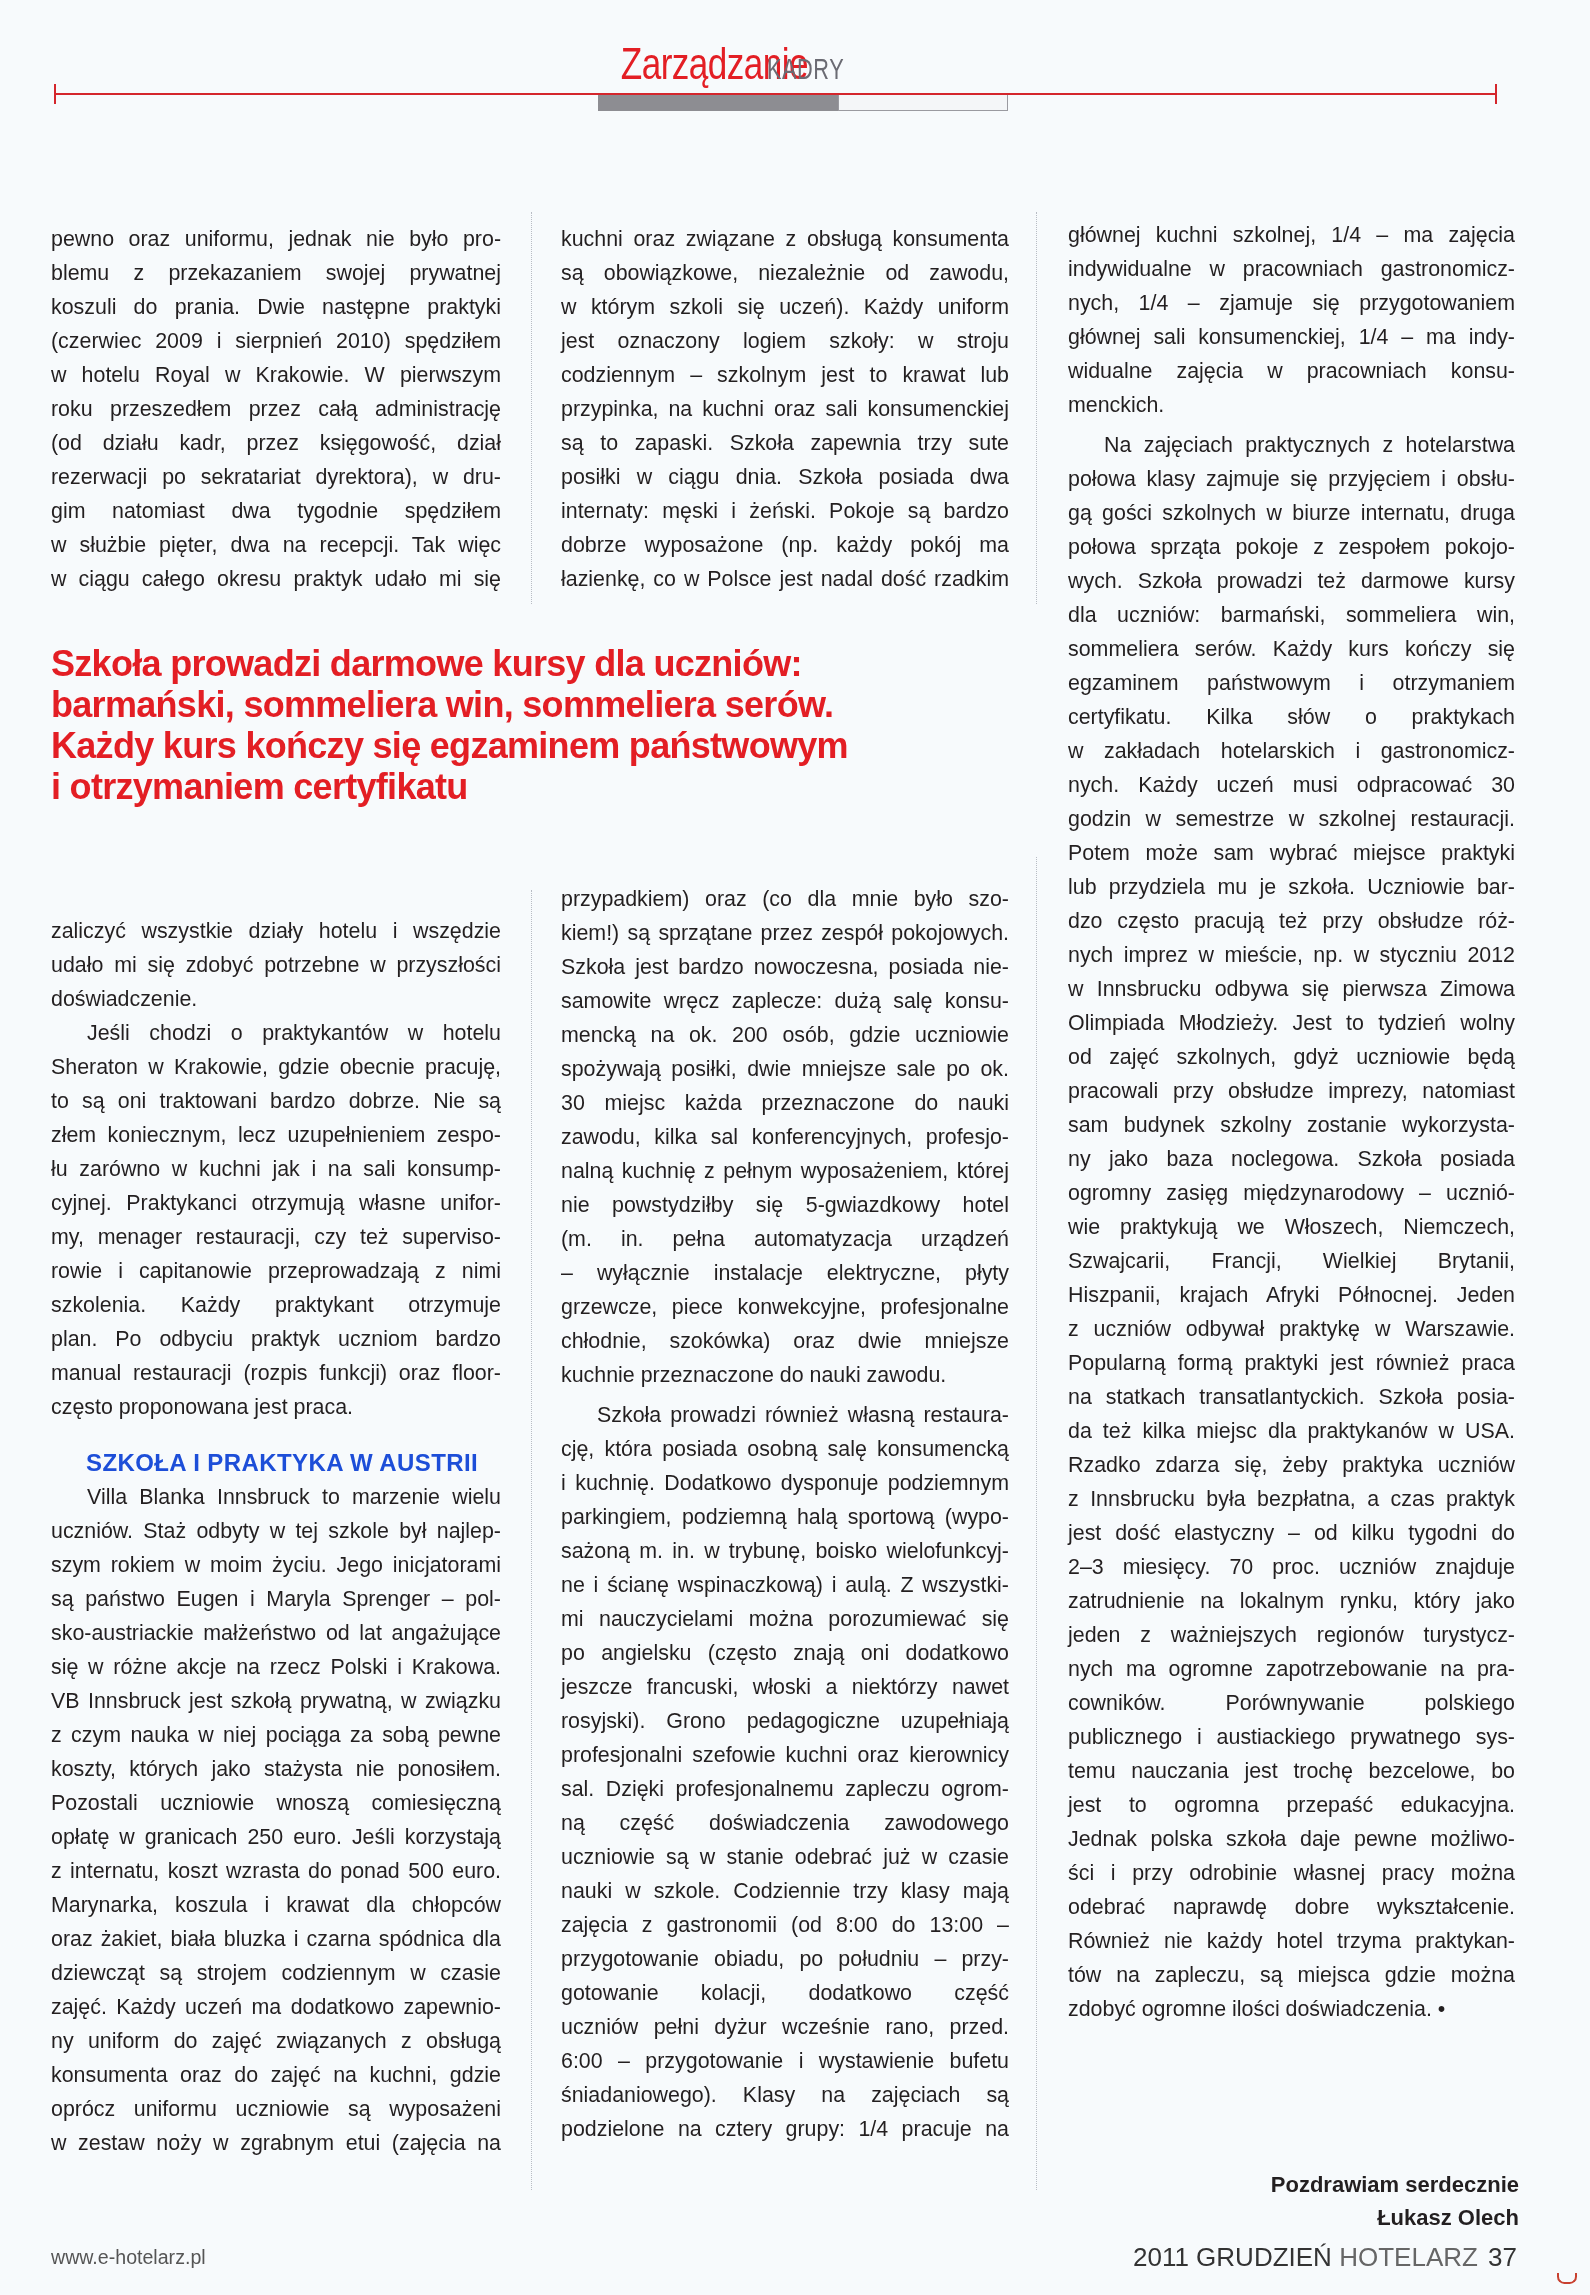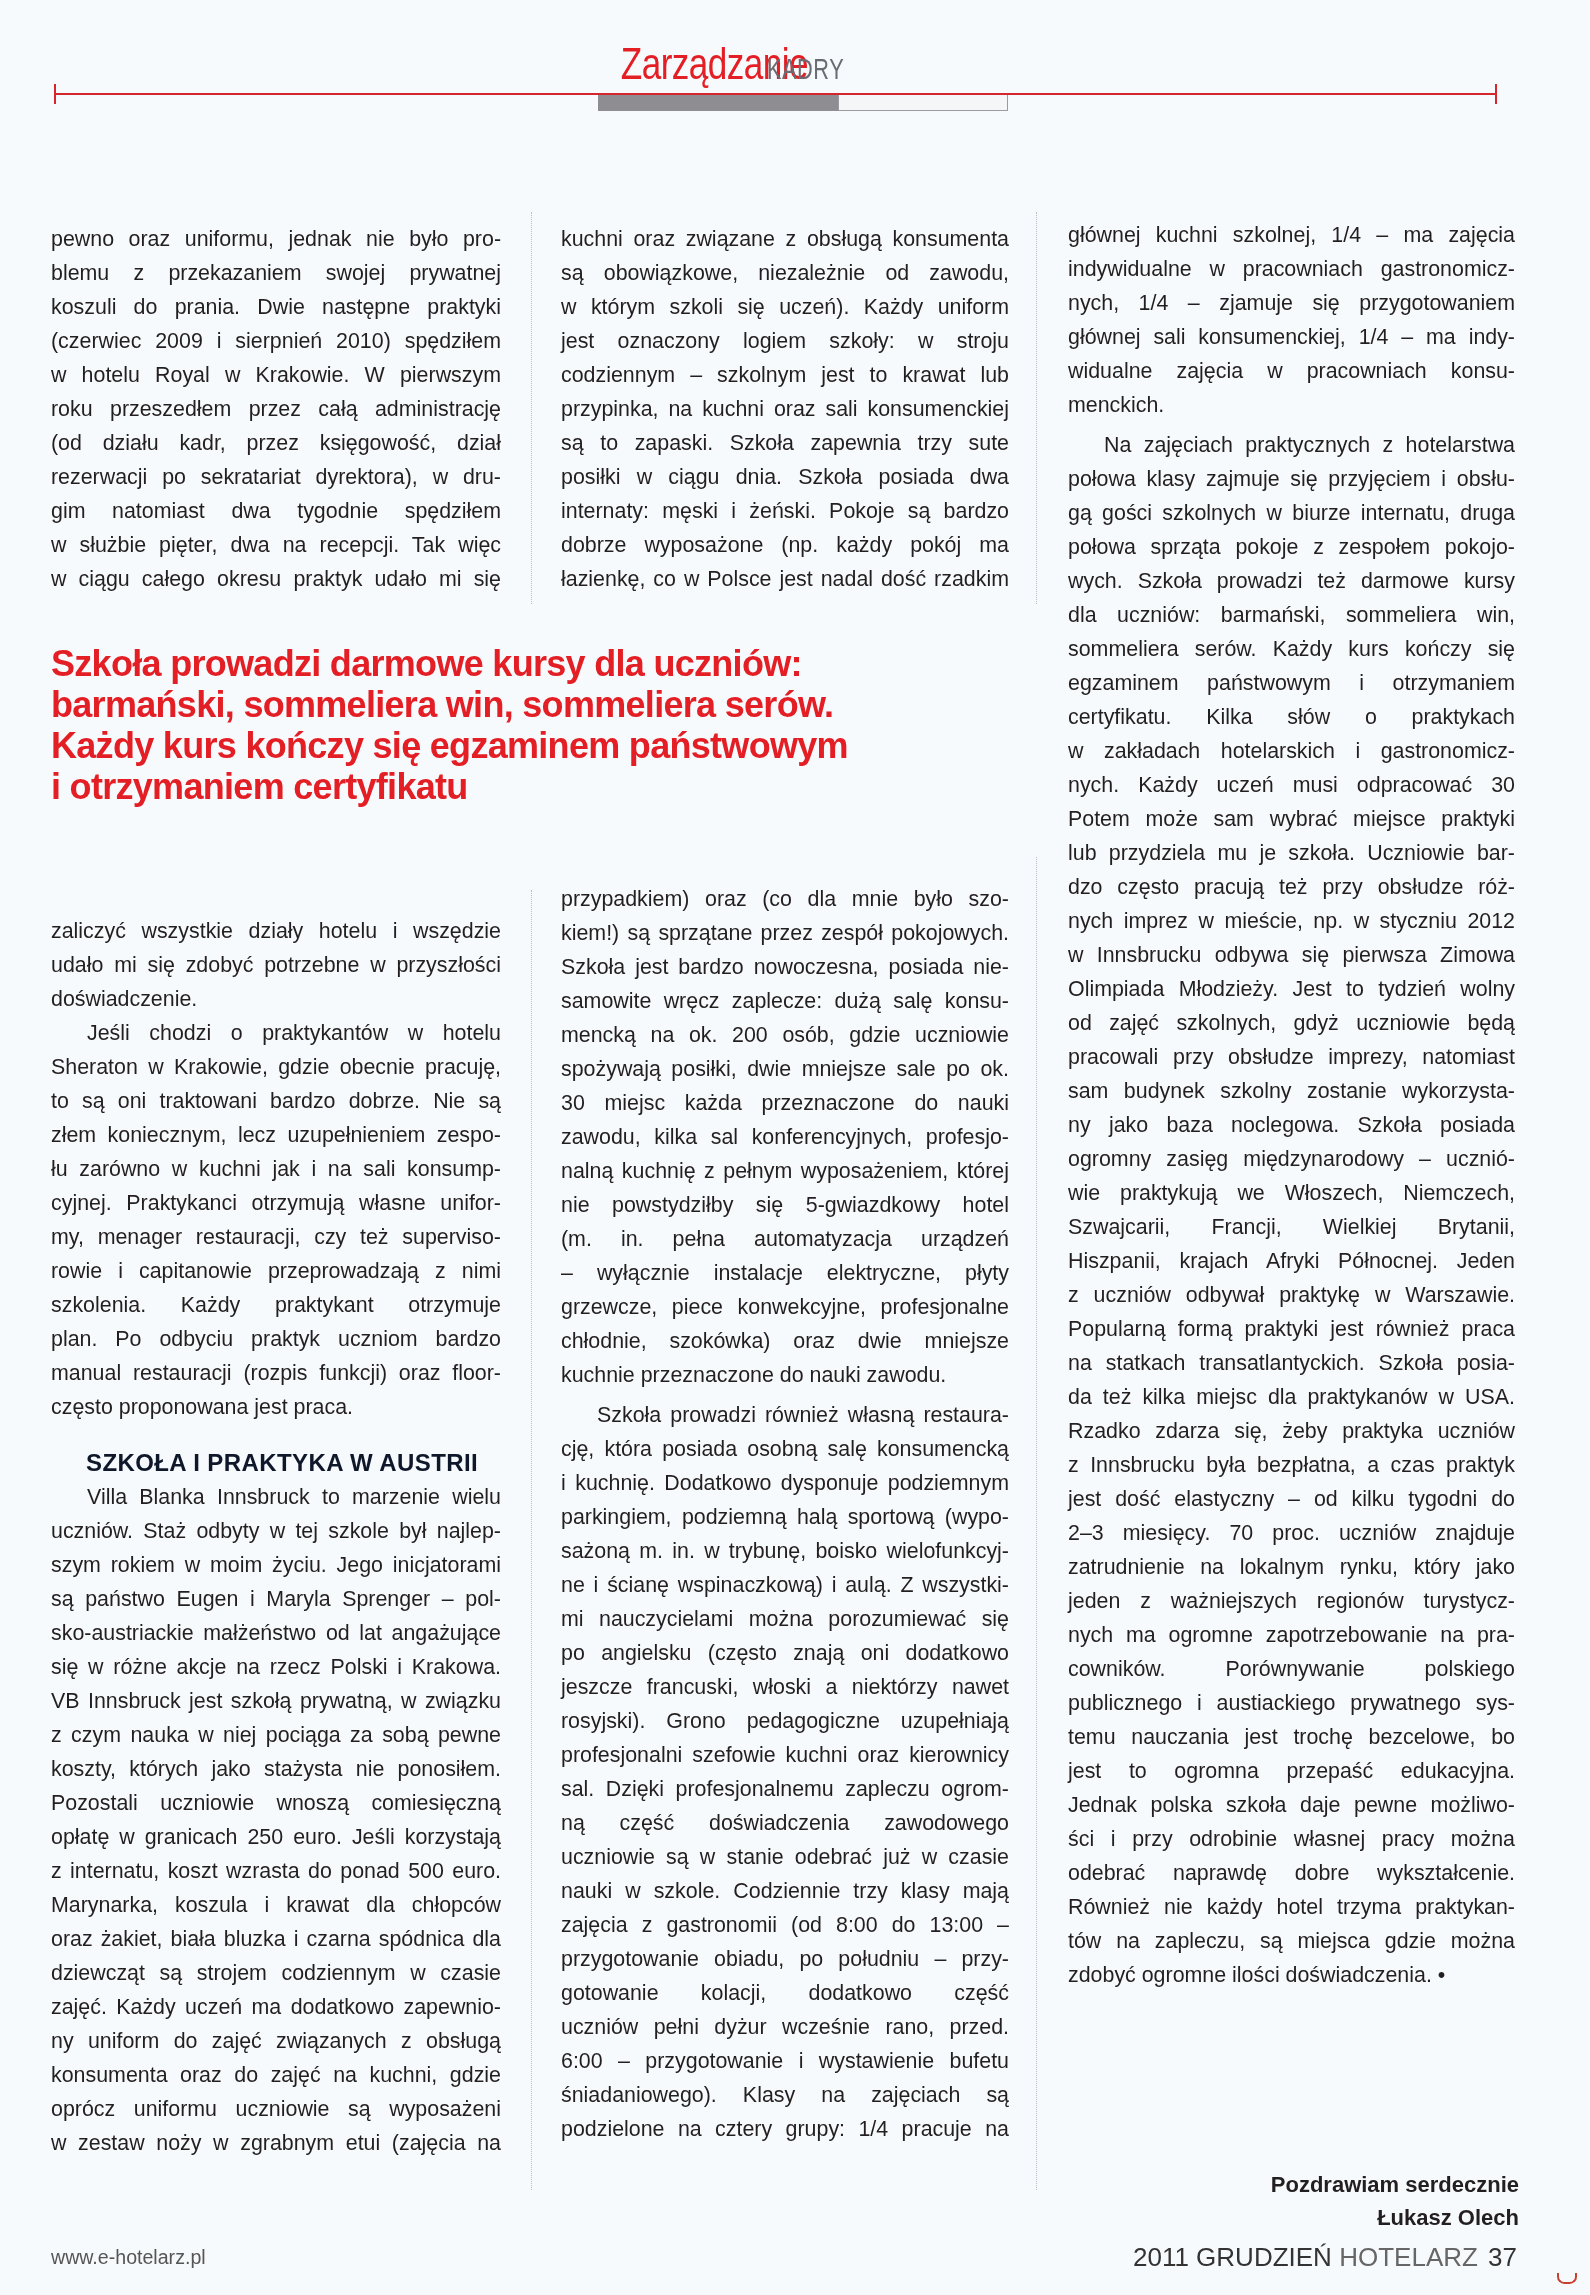--- a/index.html
+++ b/index.html
@@ -50,21 +50,21 @@
   .divider {
     position:absolute; width:0; border-left:1.5px dotted #b8bcc4;
   }
   .pullquote {
     position:absolute; left:51px; top:643px; width:973px;
     color:#e31e24; font-weight:bold; font-size:36px; line-height:41px;
     letter-spacing:-0.7px;
   }
   .pullquote .l { display:block; white-space:nowrap; }
   .subhead {
-    color:#0f172a; font-weight:bold; font-size:24px; letter-spacing:0.4px;
+    color:#1d4ed8; font-weight:bold; font-size:24px; letter-spacing:0.4px;
     padding-left:35px; display:block; white-space:nowrap;
   }
   .sign {
     position:absolute; right:71px; font-weight:bold; font-size:22px; line-height:33px;
     text-align:right;
   }
   .footer-left {
     position:absolute; left:51px; top:2246px; font-size:19.6px; color:#555;
   }
   .footer-right {
@@ -224,20 +224,21 @@
     <span class="line">połowa klasy zajmuje się przyjęciem i obsłu-</span>
     <span class="line">gą gości szkolnych w biurze internatu, druga</span>
     <span class="line">połowa sprząta pokoje z zespołem pokojo-</span>
     <span class="line">wych. Szkoła prowadzi też darmowe kursy</span>
     <span class="line">dla uczniów: barmański, sommeliera win,</span>
     <span class="line">sommeliera serów. Każdy kurs kończy się</span>
     <span class="line">egzaminem państwowym i otrzymaniem</span>
     <span class="line">certyfikatu.  Kilka słów o praktykach</span>
     <span class="line">w zakładach hotelarskich i gastronomicz-</span>
     <span class="line">nych. Każdy uczeń musi odpracować 30</span>
+    <span class="line">godzin w semestrze w szkolnej restauracji.</span>
     <span class="line">Potem może sam wybrać miejsce praktyki</span>
     <span class="line">lub przydziela mu je szkoła. Uczniowie bar-</span>
     <span class="line">dzo często pracują też przy obsłudze róż-</span>
     <span class="line">nych imprez w mieście, np. w styczniu 2012</span>
     <span class="line">w Innsbrucku odbywa się pierwsza Zimowa</span>
     <span class="line">Olimpiada Młodzieży. Jest to tydzień wolny</span>
     <span class="line">od zajęć szkolnych, gdyż uczniowie będą</span>
     <span class="line">pracowali przy obsłudze imprezy, natomiast</span>
     <span class="line">sam budynek szkolny zostanie wykorzysta-</span>
     <span class="line">ny jako baza noclegowa.  Szkoła posiada</span>

